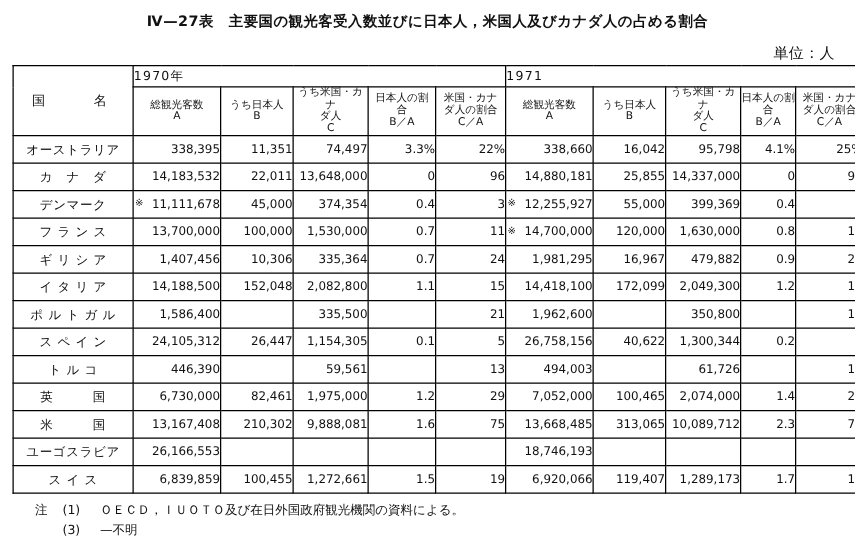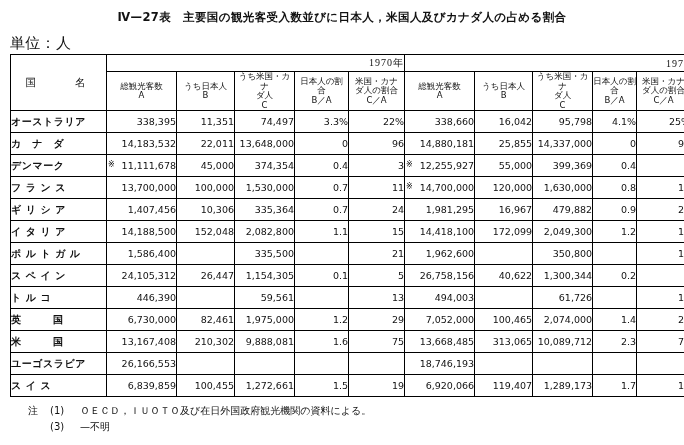--- a/index.html
+++ b/index.html
@@ -24,48 +24,47 @@
   }
   .doc-title {
     text-align: center;
     font-size: 11.5px;
     font-weight: bold;
     letter-spacing: 0.4px;
     margin: 4px 0 9px 0;
     white-space: nowrap;
   }
   .unit-line {
-    text-align: left;
-    font-size: 15px;
+    text-align: right;
+    font-size: 12px;
     margin: 2px 6px 1px 0;
     letter-spacing: 0.3px;
   }
   table.main {
     border-collapse: collapse;
     width: 662px;
     margin: 0 auto;
     table-layout: fixed;
     font-size: 9.5px;
   }
   table.main th, table.main td {
     border: 1px solid #000;
     padding: 0;
     vertical-align: middle;
   }
   
   table.main {
     border: 1px solid #000;
   }
   .hdr-year {
-    text-align: right;
+    text-align: left;
     font-size: 10px;
     height: 16px;
     letter-spacing: 1px;
     font-weight: normal;
-    font-family: Liberation Serif, serif;
   }
   .hdr-col {
     text-align: center;
     font-size: 8.5px;
     line-height: 1.12;
     height: 34px;
     padding: 1px 0;
     font-weight: normal;
     margin-left: 20px;
   }
@@ -75,22 +74,21 @@
     letter-spacing: 6px;
     font-weight: normal;
     padding-left: 6px;
   }
   td.country {
     font-size: 10px;
     letter-spacing: 0.5px;
     padding: 0 4px 0 6px;
     height: 21px;
     white-space: nowrap;
-    text-align: left;
-    font-weight: bold;
+    text-align: center;
   }
   td.num {
     text-align: right;
     padding: 0 5px 0 2px;
     font-size: 9.5px;
     height: 21px;
     white-space: nowrap;
   }
   .notemark {
     float: left;

